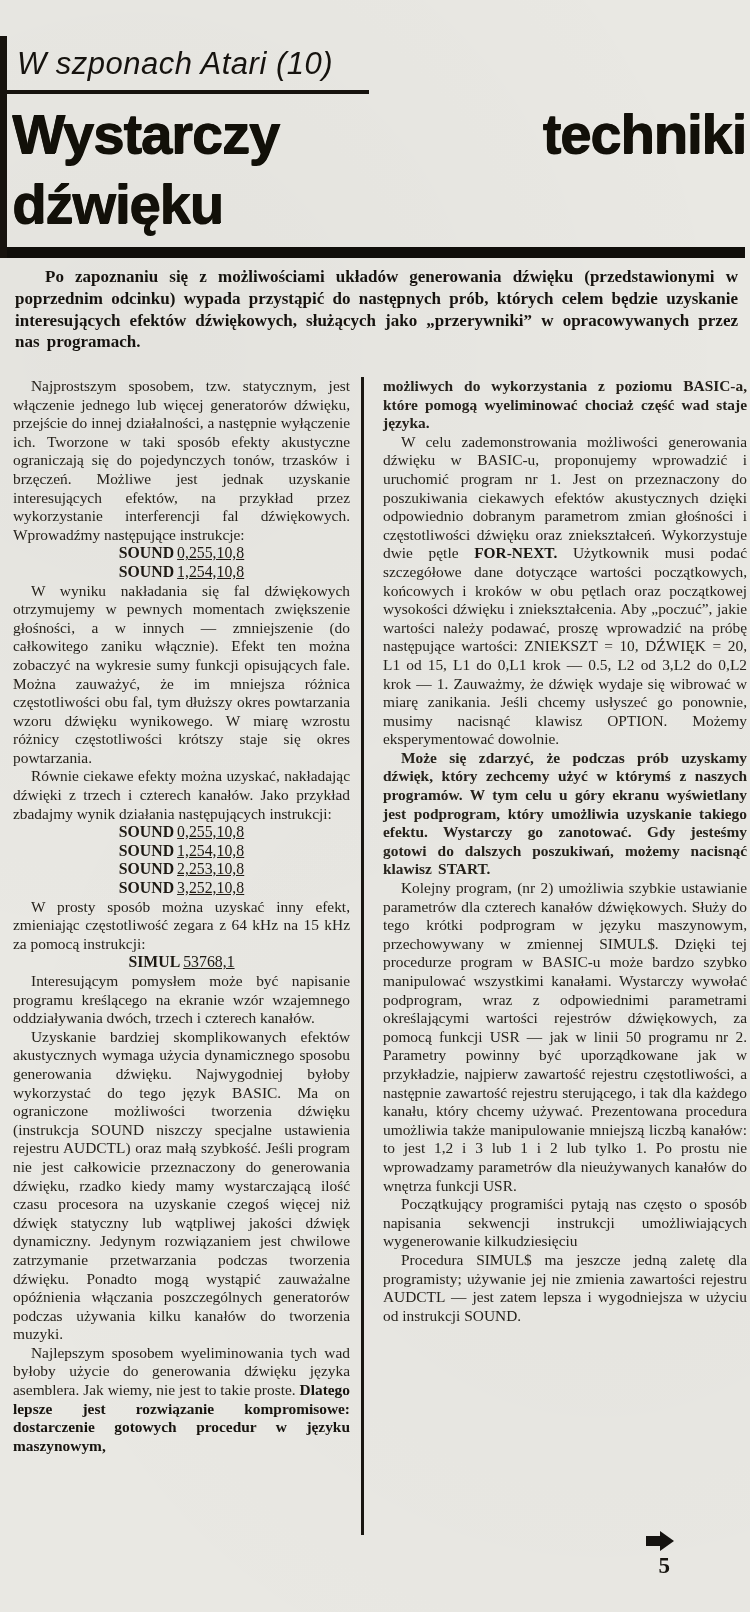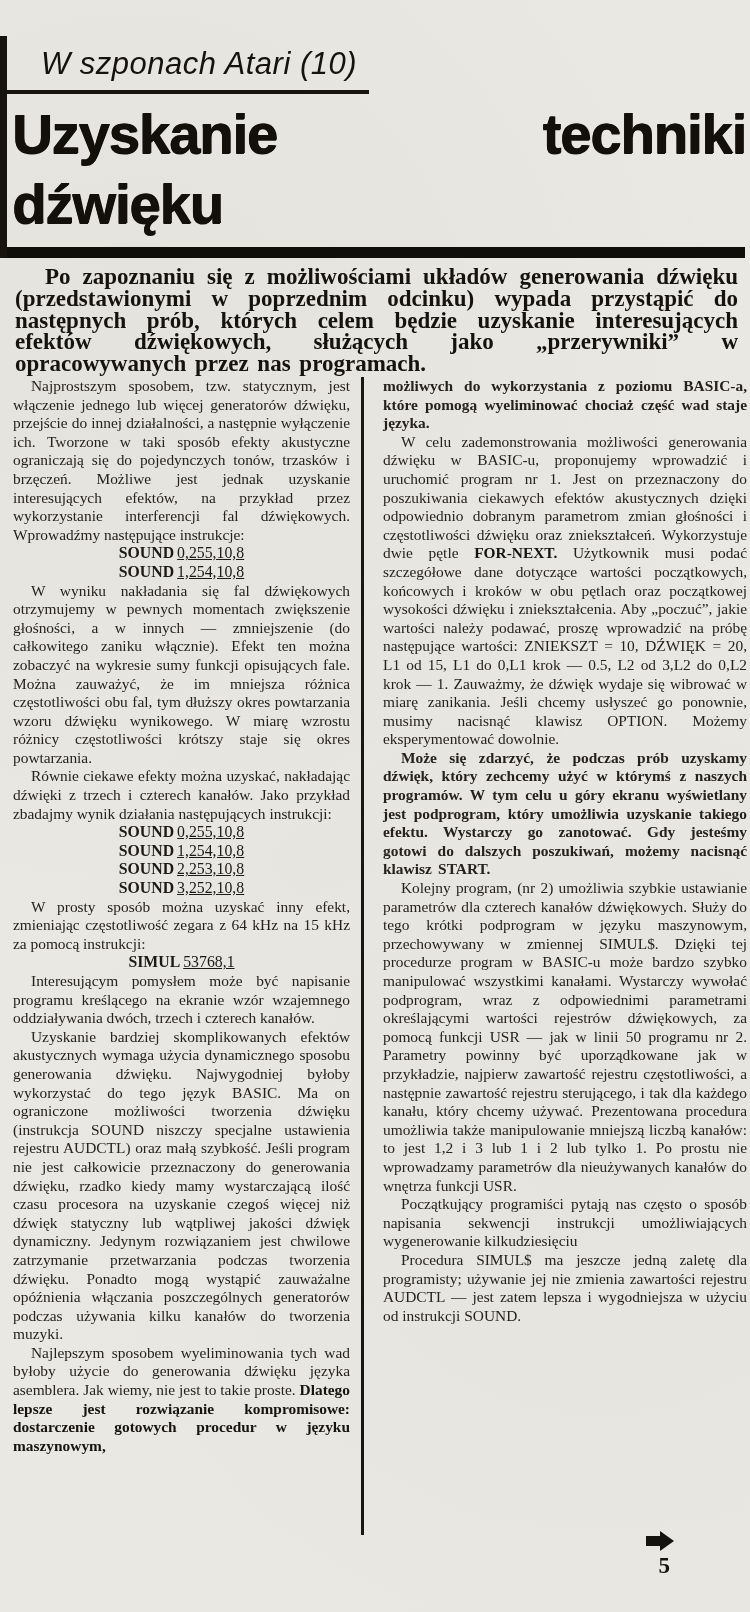--- a/index.html
+++ b/index.html
@@ -15,35 +15,34 @@
     overflow:hidden;
     font-family:"Liberation Serif", serif;
     color:#24201a;
   }
   .ink-bar{position:absolute;left:0;top:36px;width:7px;height:222px;background:#17130e;}
   .kicker{
     position:absolute;left:17px;top:46px;
     font-family:"Liberation Sans", sans-serif;
     font-style:italic;font-size:31px;letter-spacing:.5px;color:#16130f;
     white-space:nowrap;
-    margin-left:24px;
   }
   .kicker-rule{position:absolute;left:7px;top:90px;width:362px;height:4px;background:#17130e;}
   .title{
     position:absolute;left:12px;top:99px;width:734px;
     font-family:"Liberation Sans", sans-serif;
     font-weight:700;font-size:56px;line-height:70px;
     color:#121009;letter-spacing:-1px;
     text-shadow:0.9px 0 0 currentColor, 0 0.5px 0 currentColor;
   }
   .title-line{display:flex;justify-content:space-between;}
   .thick-rule{position:absolute;left:7px;top:247px;width:738px;height:11px;background:#100e0a;}
   .lead{
     position:absolute;left:15px;top:266px;width:723px;
-    font-size:23px;line-height:21.8px;font-weight:700;
+    font-size:17px;line-height:21.8px;font-weight:700;
     text-align:justify;text-indent:30px;word-spacing:3px;color:#16130f;margin:0;
   }
   .columns{position:absolute;left:13px;top:377px;width:734px;display:flex;gap:8px;}
   .col-left{width:337px;}
   .divider{width:3px;height:1158px;background:#1a1712;margin-left:3px;margin-right:11px;}
   .col-right{flex:1;}
   .col p{margin:0;text-align:justify;font-size:15.4px;line-height:18.6px;text-indent:18px;color:#26221b;}
   .no-indent{text-indent:0 !important;}
   .bold-para{font-weight:700;color:#17140f;}
   .spread{word-spacing:2.5px;}
@@ -65,21 +64,21 @@
 
 <div class="page">
 
   <div class="ink-bar"></div>
 
   <div class="kicker">W szponach Atari (10)</div>
   <div class="kicker-rule"></div>
 
   <h1 class="title" style="margin:0;">
     <div class="title-line">
-      <span>Uzyskanie</span>
+      <span>Wystarczy</span>
       <span>techniki</span>
     </div>
     <div class="title-line">
       <span>dźwięku</span>
     </div>
   </h1>
 
   <div class="thick-rule"></div>
 
   <p class="lead">Po zapoznaniu się z możliwościami układów generowania dźwięku (przedstawionymi w poprzednim odcinku) wypada przystąpić do następnych prób, których celem będzie uzyskanie interesujących efektów dźwiękowych, służących jako „przerywniki” w opracowywanych przez nas programach.</p>

